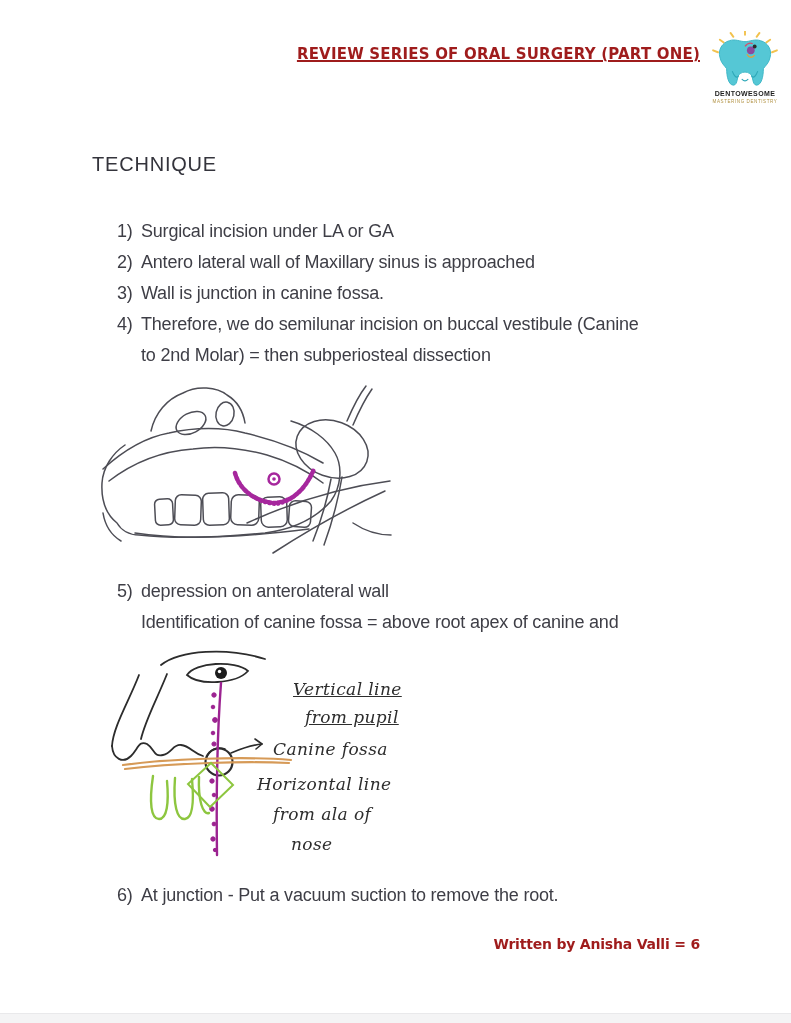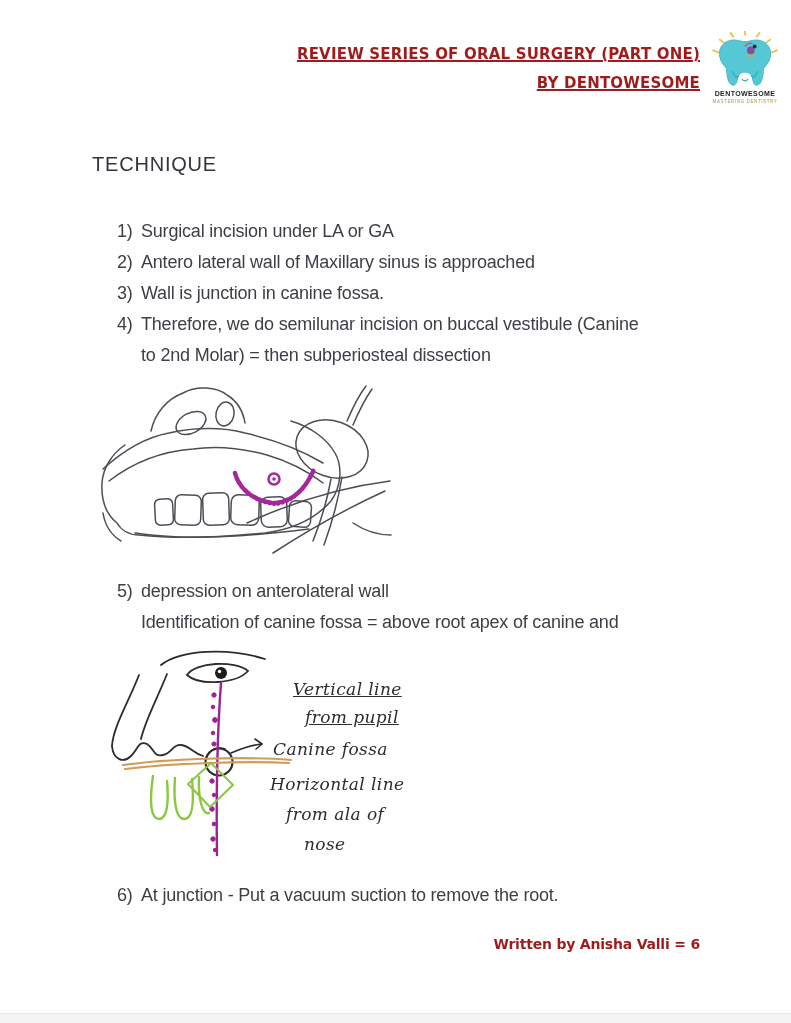--- a/index.html
+++ b/index.html
@@ -37,40 +37,39 @@
   .figure2{ position:absolute; left:95px; top:643px; width:310px; height:232px; }
   .figure2 svg{ position:absolute; left:0; top:0; }
   .hand{
     position:absolute; font-family:"DejaVu Serif", serif; font-style:italic;
     font-size:17px; color:#2d2d2d; letter-spacing:0.4px; white-space:nowrap;
   }
   .hand .hl{ display:block; line-height:28px; }
   .hand .ml12{ margin-left:12px; } .hand .ml16{ margin-left:16px; } .hand .ml34{ margin-left:34px; }
   .v-label{ left:198px; top:32px;text-decoration:underline; }
   .c-label{ left:178px; top:92px; }
-  .h-label{ left:175px; top:126px; }
+  .h-label{ left:162px; top:126px; }
   .h-label .hl{ line-height:30px; }
   
   .footer{
     position:absolute; top:936px; right:91px; color:#9f1c1c;
     font-family:"DejaVu Sans", sans-serif; font-weight:bold; font-size:14px; letter-spacing:-0.2px;
   }
   .bottom-strip{
     position:absolute; left:0; bottom:0; width:791px; height:9px;
     background:#f4f4f5; border-top:1px solid #e9e9eb;
   }
 </style>
 </head>
 <body>
 
 <div class="page">
 
   <div class="header">
     <div class="h-line">REVIEW SERIES OF ORAL SURGERY (PART ONE)</div>
-    <div class="h-line">BY DENTOWESOME</div>
   </div>
 
   <div class="logo">
     <svg width="68" height="58" viewBox="0 0 68 60">
       <g stroke="#f2c24e" stroke-width="2" stroke-linecap="round">
         <line x1="34" y1="4" x2="34" y2="0"></line>
         <line x1="22" y1="6" x2="19" y2="2"></line>
         <line x1="46" y1="6" x2="49" y2="2"></line>
         <line x1="12" y1="12" x2="8" y2="9"></line>
         <line x1="56" y1="12" x2="60" y2="9"></line>

